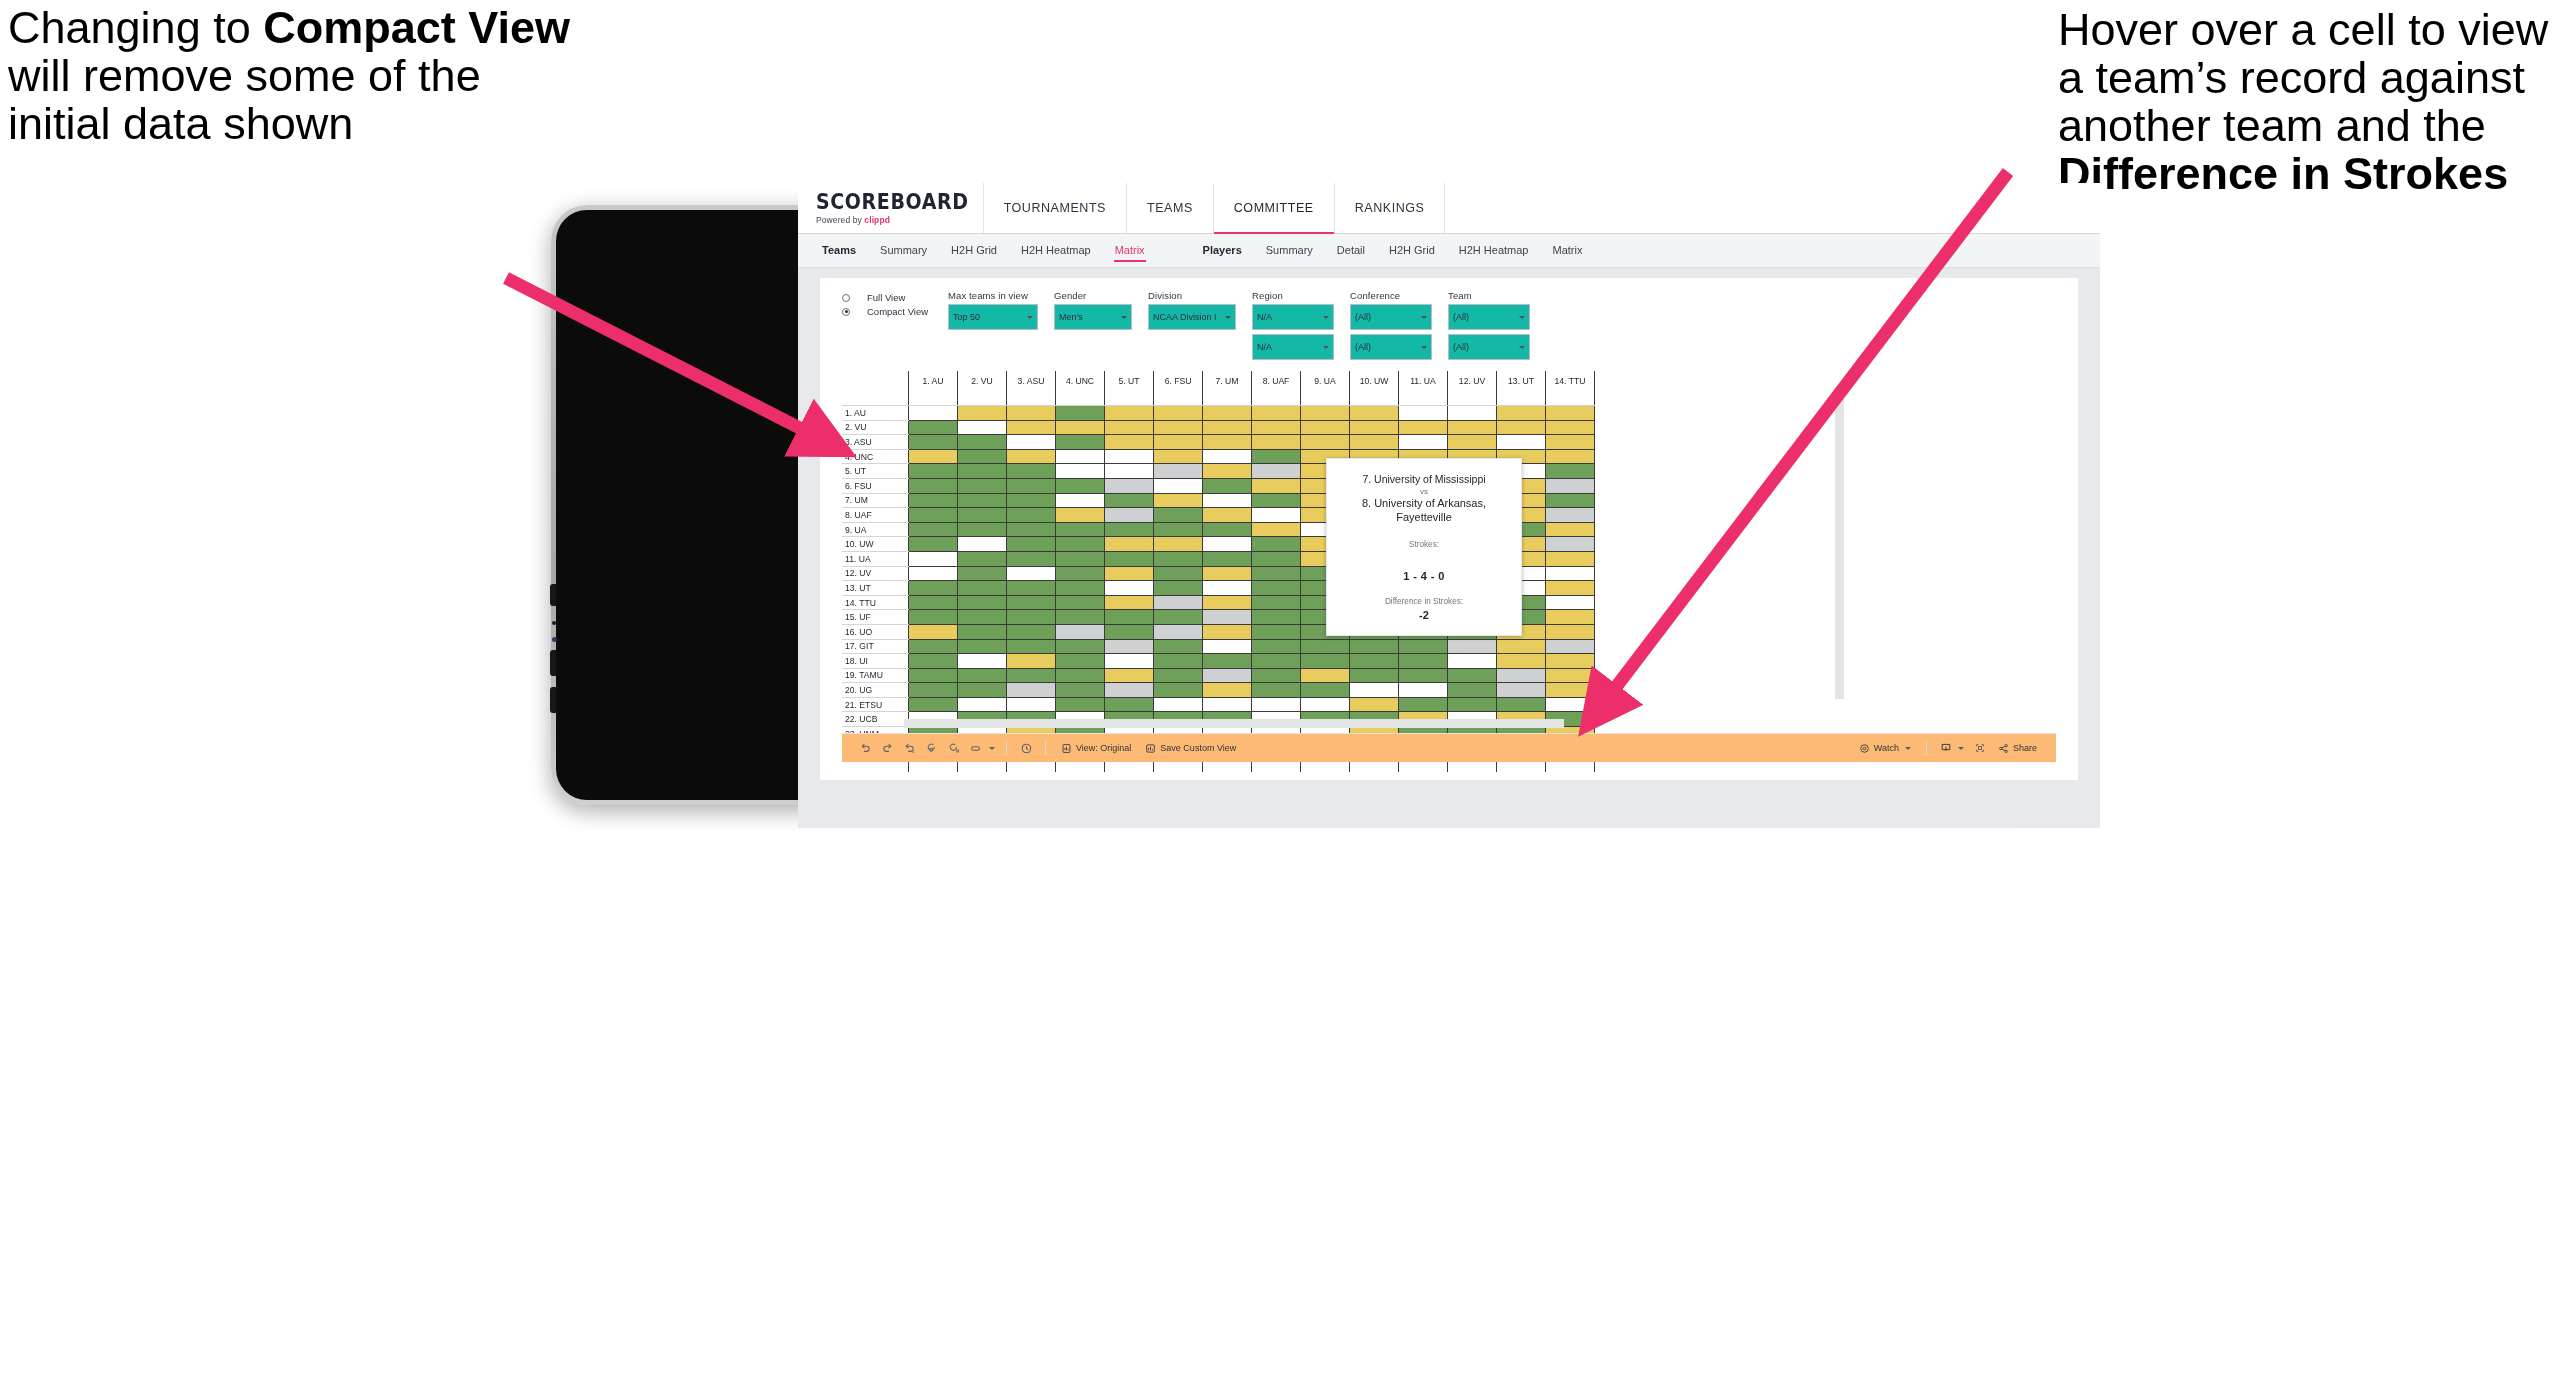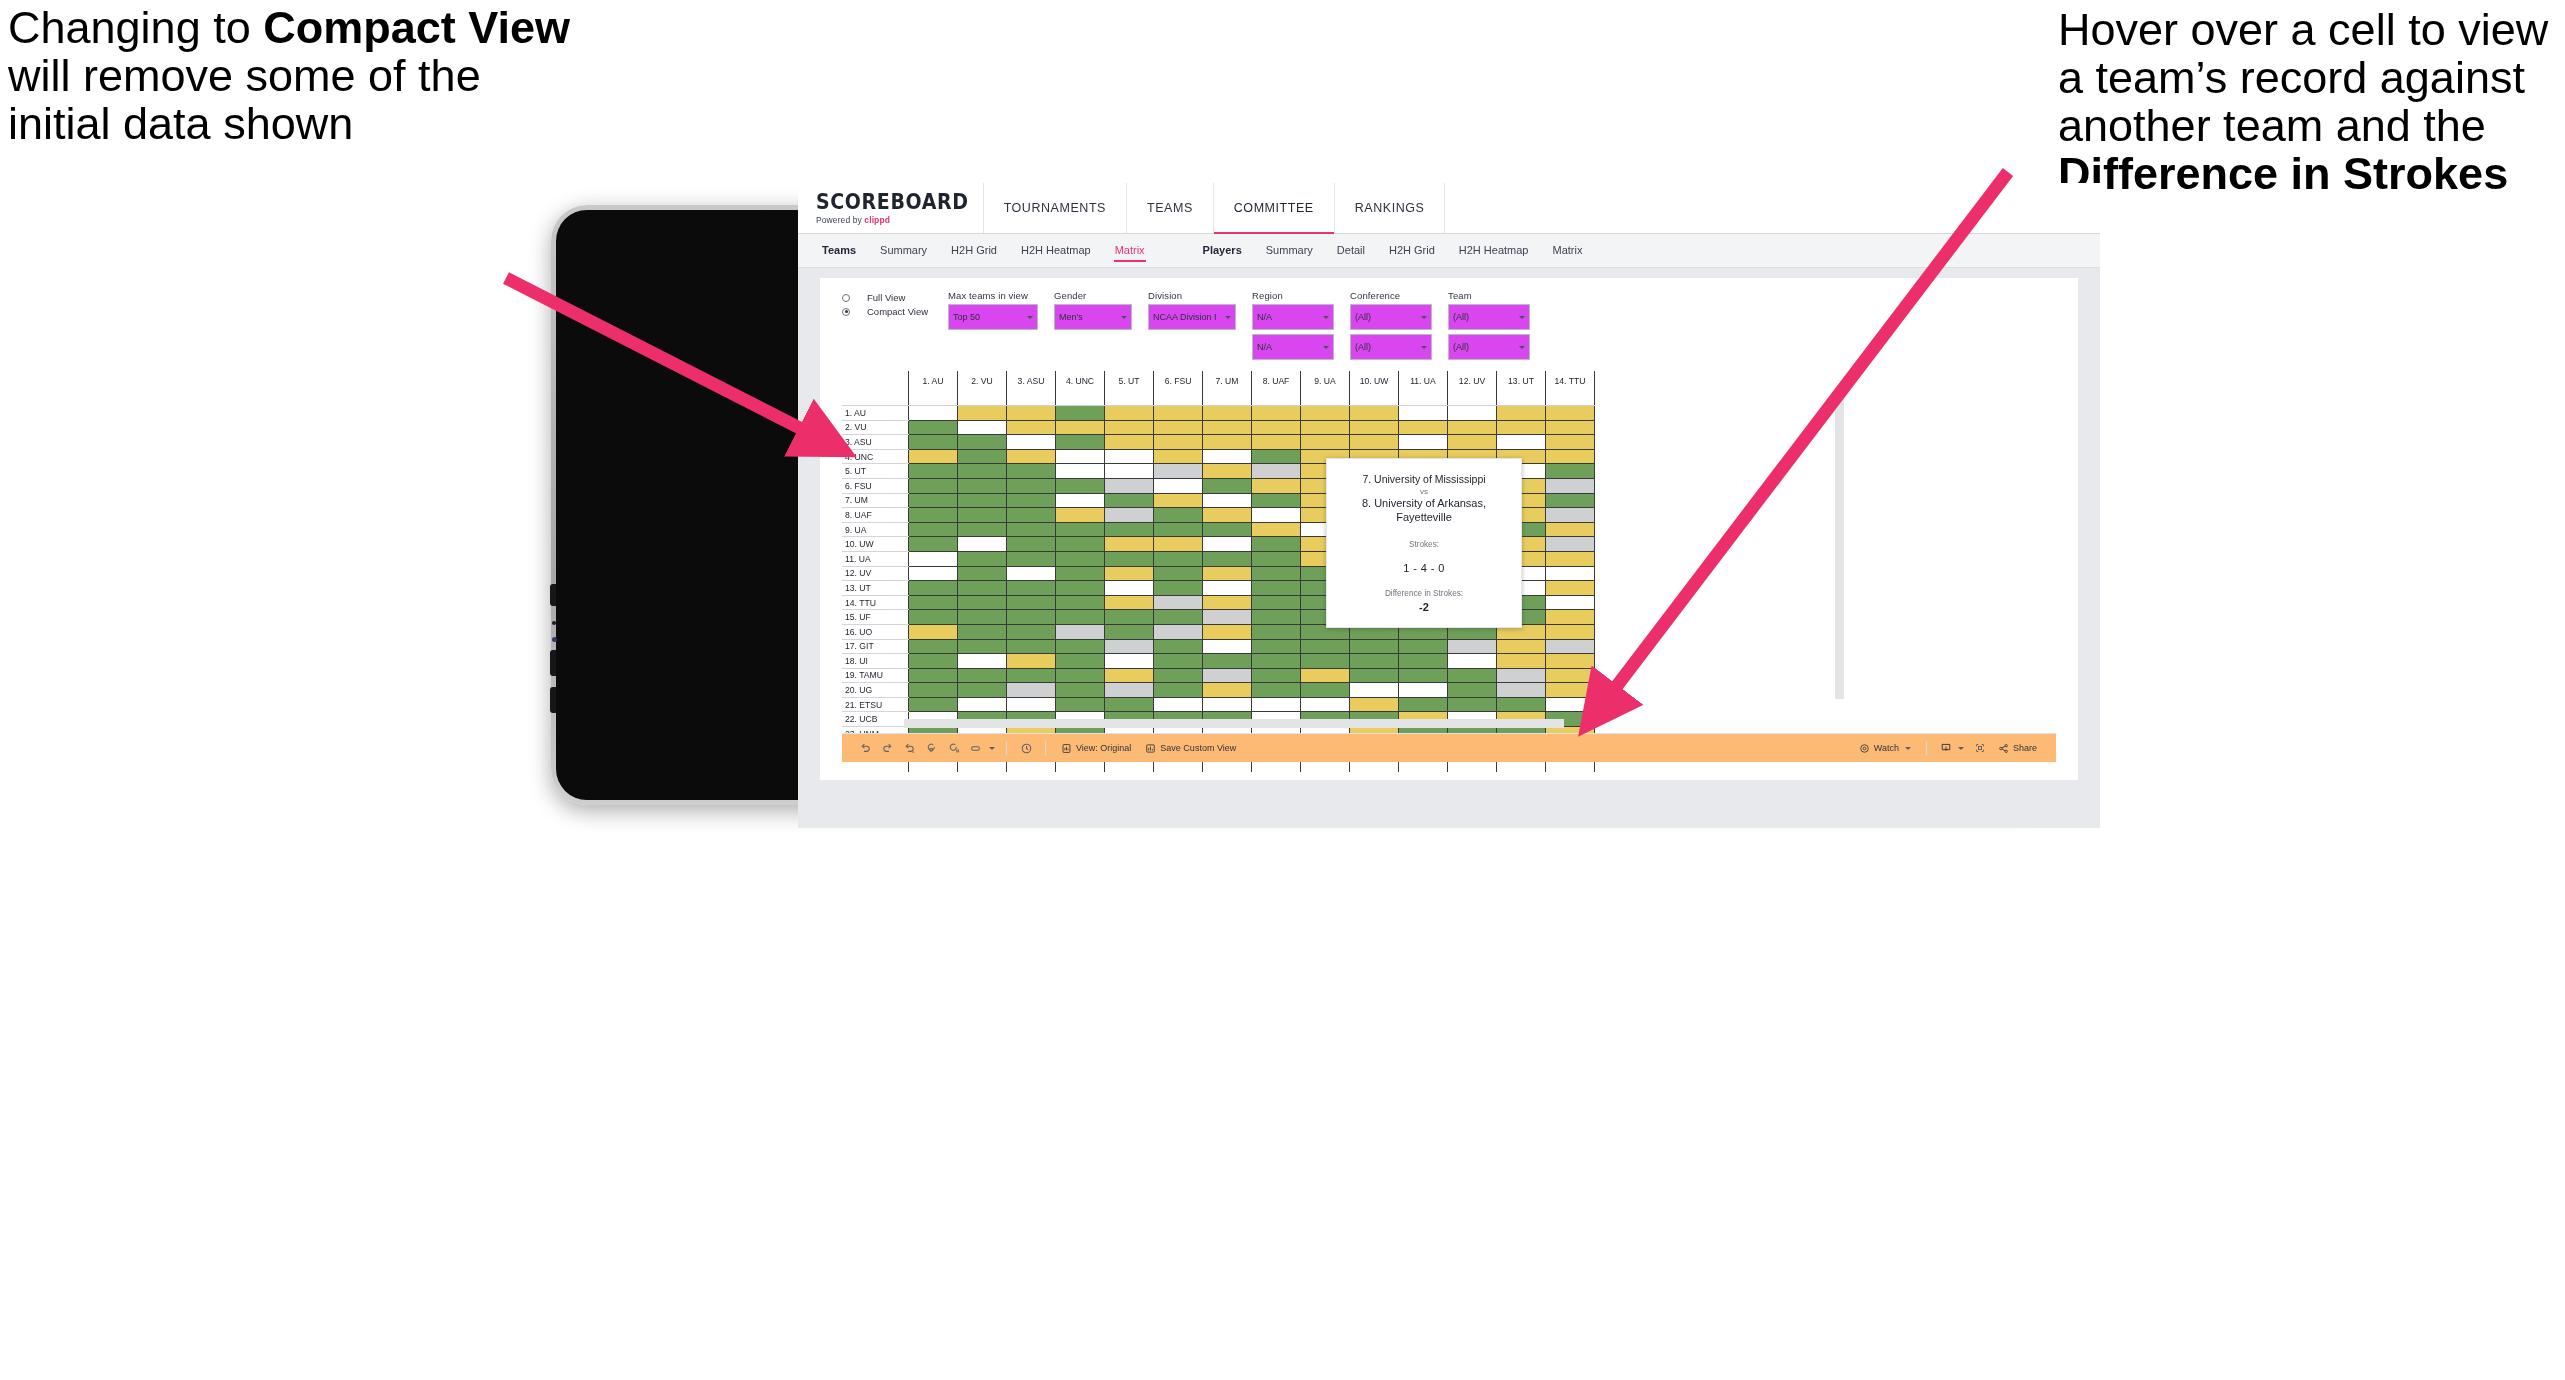--- a/index.html
+++ b/index.html
@@ -87,21 +87,21 @@
   
   #workspace{position:relative;height:562px;background:#e7e9ec;padding:10px 22px 0 22px;box-sizing:border-box;}
   #viz{position:relative;background:#fff;height:502px;width:100%;box-sizing:border-box;
        padding:12px 0 0 0;overflow:hidden;}
 
   
   #filters{display:flex;align-items:flex-start;padding:0 14px 0 22px;gap:0;}
   .fgroup{display:flex;flex-direction:column;margin-right:16px;}
   .flabel{font-size:9.5px;color:#2f3542;margin-bottom:3px;letter-spacing:.1px;}
   .fselect{
-    position:relative;background:#d946ef;border:1px solid #b9bcc2;height:15px;
+    position:relative;background:#14b8a6;border:1px solid #b9bcc2;height:15px;
     display:flex;align-items:center;padding:12px 4px;box-sizing:border-box;
   }
   .fselect span{font-size:9px;color:#2b313c;white-space:nowrap;overflow:hidden;}
   .fselect .caret{
     position:absolute;right:4px;top:50%;margin-top:-1.5px;
     width:0;height:0;border-left:3px solid transparent;border-right:3px solid transparent;
     border-top:3.5px solid #4a505c;
   }
   .fselect + .fselect{margin-top:4px;}
   .radios{display:flex;flex-direction:column;justify-content:flex-start;margin-right:20px;padding-top:2px;}
@@ -143,21 +143,21 @@
   
   #tooltip{
     position:absolute;left:484px;top:87px;width:196px;background:#fff;
     box-shadow:0 1px 5px rgba(0,0,0,.26);border:1px solid #e6e6e8;
     padding:14px 10px 14px 10px;box-sizing:border-box;text-align:center;z-index:30;
   }
   #tt-team-a{font-size:10.5px;color:#20262f;font-weight:400;line-height:1.25;}
   #tt-vs{font-size:8px;color:#6e747e;margin:1px 0 1px 0;}
   #tt-team-b{font-size:11px;color:#20262f;font-weight:400;line-height:1.25;}
   #tt-rec-lbl{font-size:8.2px;color:#6e747e;margin-top:15px;}
-  #tt-rec-val{font-size:11px;color:#20262f;font-weight:400;margin-top:13px;letter-spacing:.4px;}
+  #tt-rec-val{font-size:11px;color:#20262f;font-weight:700;margin-top:21px;letter-spacing:.4px;}
   #tt-diff-lbl{font-size:8.2px;color:#6e747e;margin-top:15px;}
   #tt-diff-val{font-size:11px;color:#20262f;font-weight:700;margin-top:3px;}
 
   
   #toolbar{
     position:absolute;left:22px;right:22px;bottom:18px;height:29px;background:#fdba74;
     border-top:1px solid #e0e1e3;display:flex;align-items:center;padding:0 12px;box-sizing:border-box;
   }
   .tb-ico{width:22px;height:20px;display:flex;align-items:center;justify-content:center;
           color:#5b616c;cursor:pointer;}

